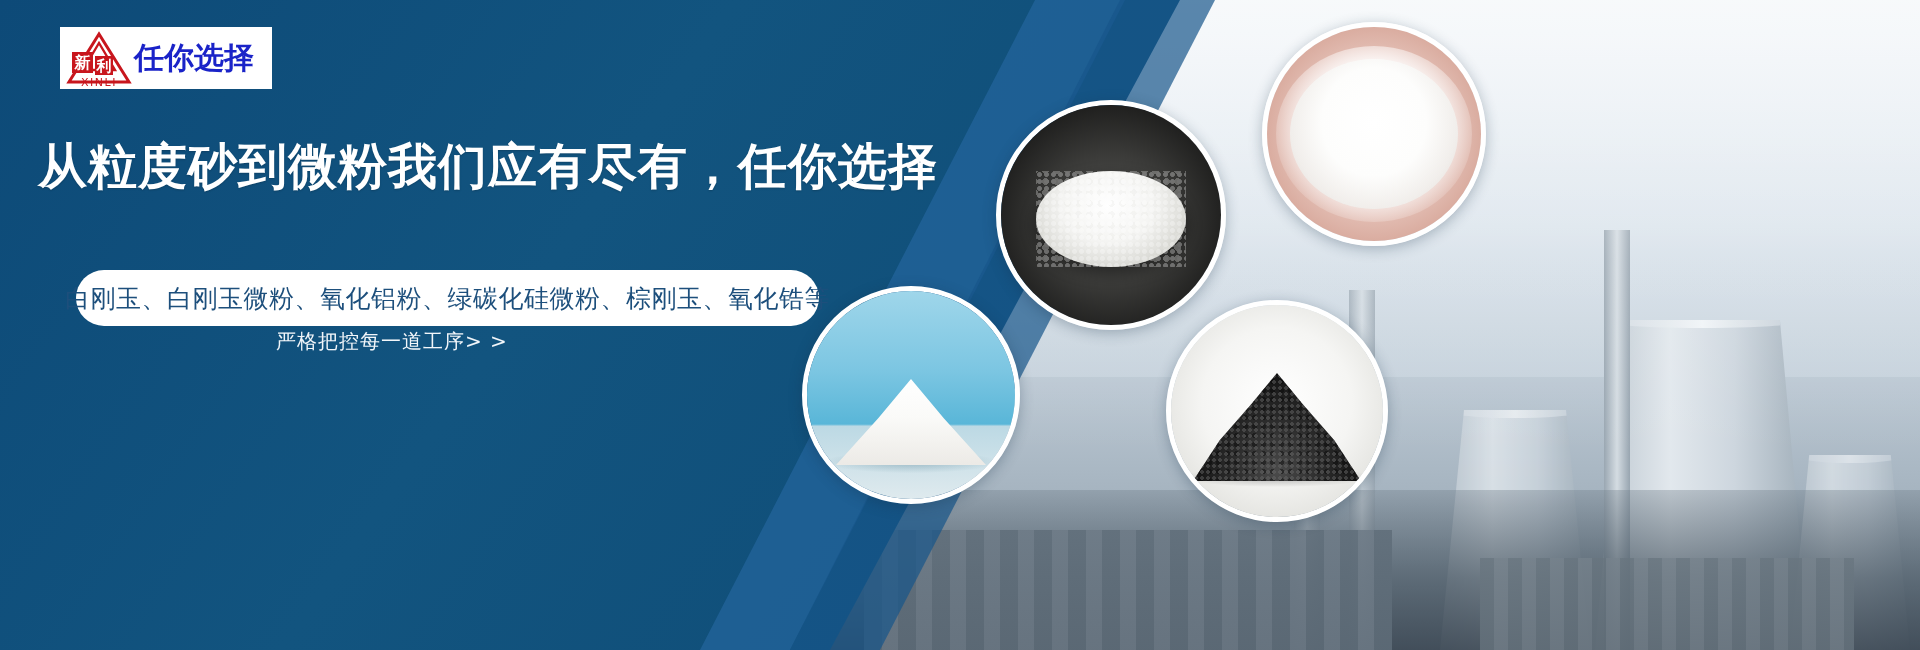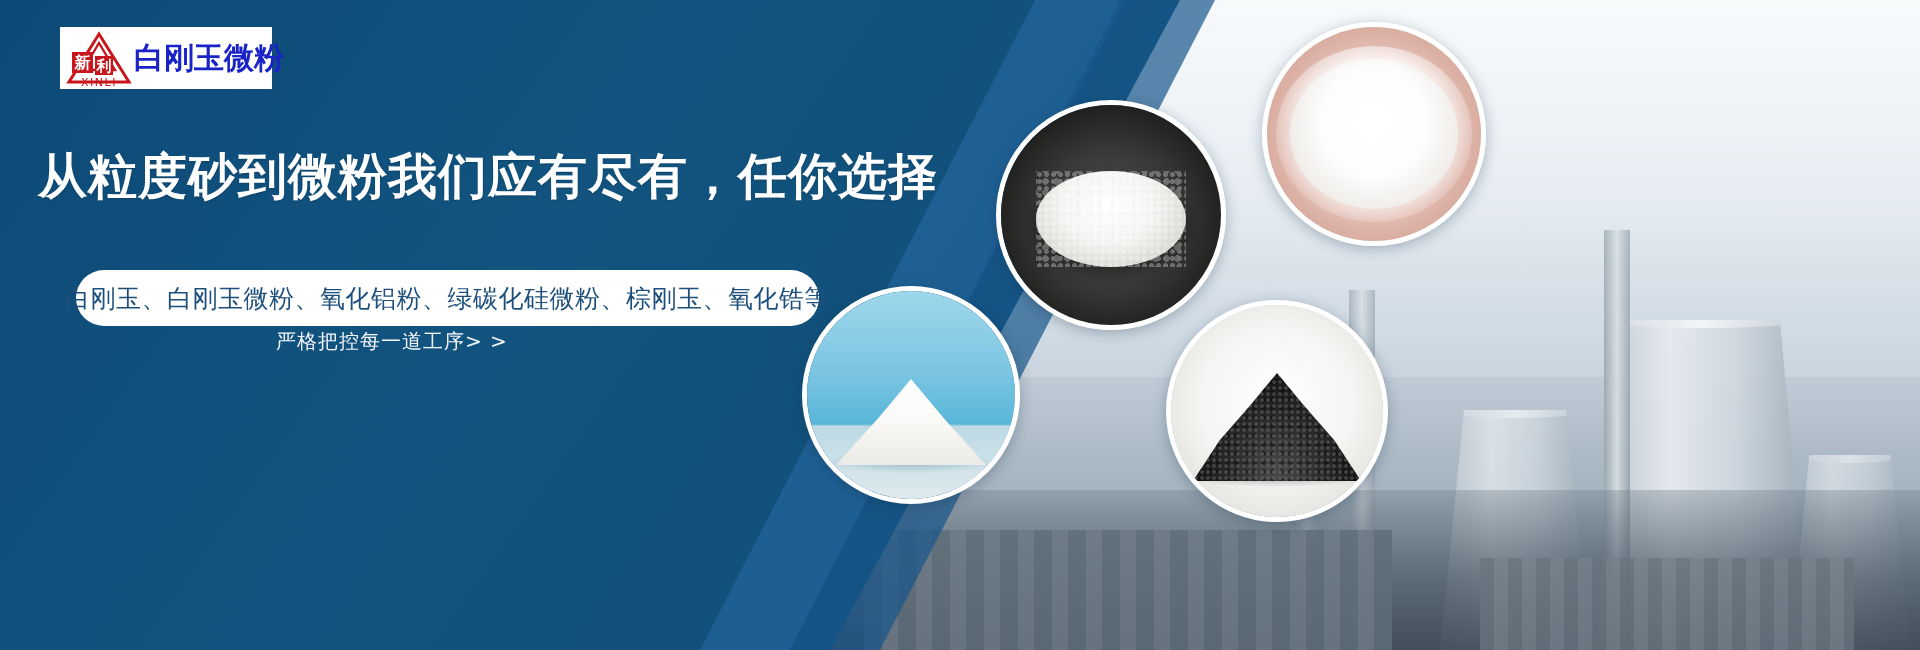--- a/index.html
+++ b/index.html
@@ -121,21 +121,21 @@
     letter-spacing:0px;
     line-height:1;
     margin-left:2px;
     white-space:nowrap;
     font-family:"DejaVu Sans","Liberation Sans",sans-serif;
   }
 
   
   .headline {
     position:absolute;
-    left:38px; top:148px;
+    left:38px; top:138px;
     color:#ffffff;
     font-size:49px;
     font-weight:700;
     letter-spacing:1px;
     white-space:nowrap;
     line-height:1.2;
     text-shadow:0 1px 2px rgba(0,0,0,.18);
     font-family:"DejaVu Sans","Liberation Sans",sans-serif;
   }
 
@@ -295,21 +295,21 @@
       <svg width="66" height="56" viewBox="0 0 66 56" xmlns="http://www.w3.org/2000/svg">
         <polygon points="33,4 63,52 3,52" fill="none" stroke="#c8161d" stroke-width="3"></polygon>
         <polygon points="33,13 49,40 17,40" fill="none" stroke="#c8161d" stroke-width="2.4"></polygon>
         <rect x="6" y="22" width="21" height="21" fill="#c8161d"></rect>
         <rect x="29" y="26" width="18" height="19" fill="#c8161d"></rect>
         <text x="16.5" y="38" font-size="16" font-weight="700" fill="#ffffff" text-anchor="middle" font-family="DejaVu Sans, sans-serif">新</text>
         <text x="38" y="41" font-size="15" font-weight="700" fill="#ffffff" text-anchor="middle" font-family="DejaVu Sans, sans-serif">利</text>
         <text x="33" y="56" font-size="11" letter-spacing="1.5" fill="#c8161d" text-anchor="middle" font-family="DejaVu Sans, sans-serif">XINLI</text>
       </svg>
     </div>
-    <div class="logo-cn">白刚玉微粉</div>
+    <div class="logo-cn">任你选择</div>
   </div>
 
   <div class="headline">从粒度砂到微粉我们应有尽有，任你选择</div>
 
   <div class="pill">
     <span class="pill-text">白刚玉、白刚玉微粉、氧化铝粉、绿碳化硅微粉、棕刚玉、氧化锆等</span>
   </div>
 
   <div class="tagline">严格把控每一道工序&gt; &gt;</div>
 

